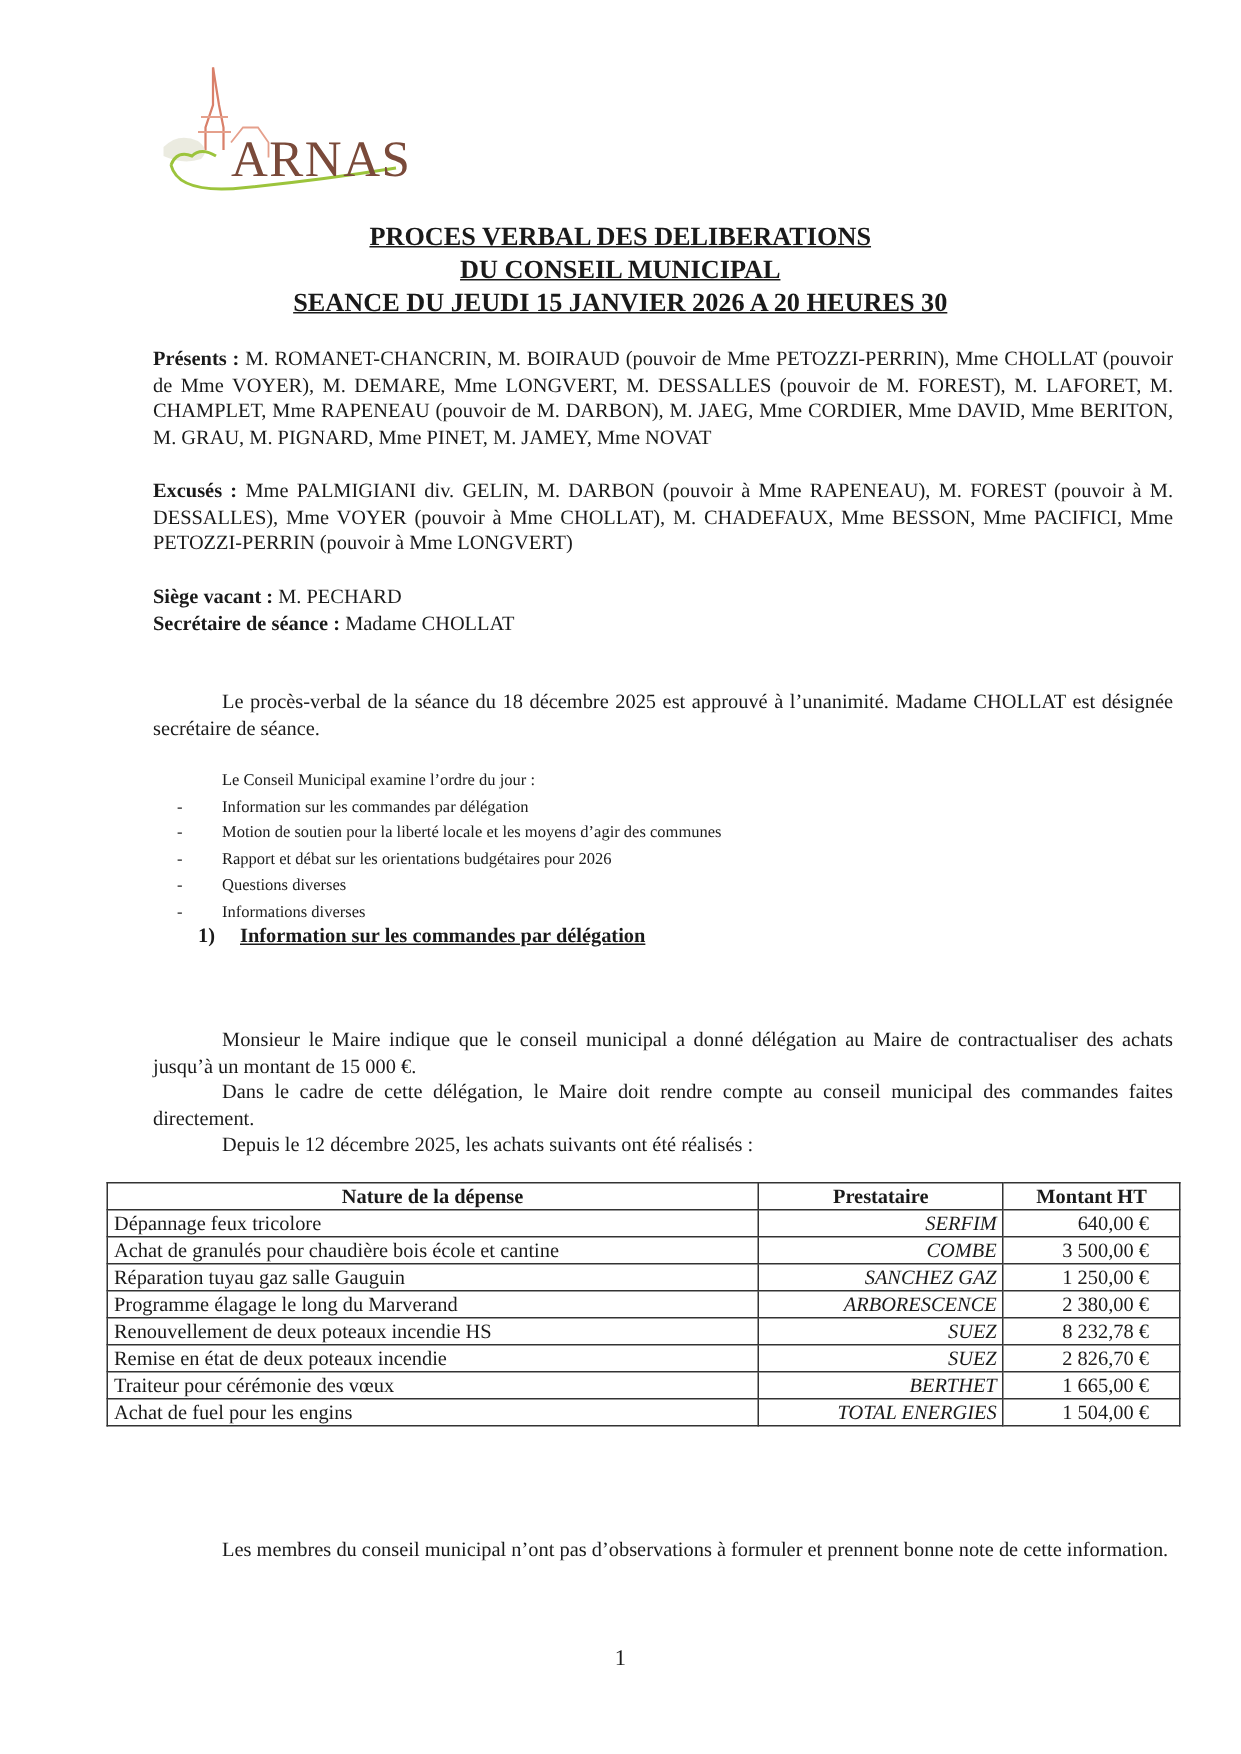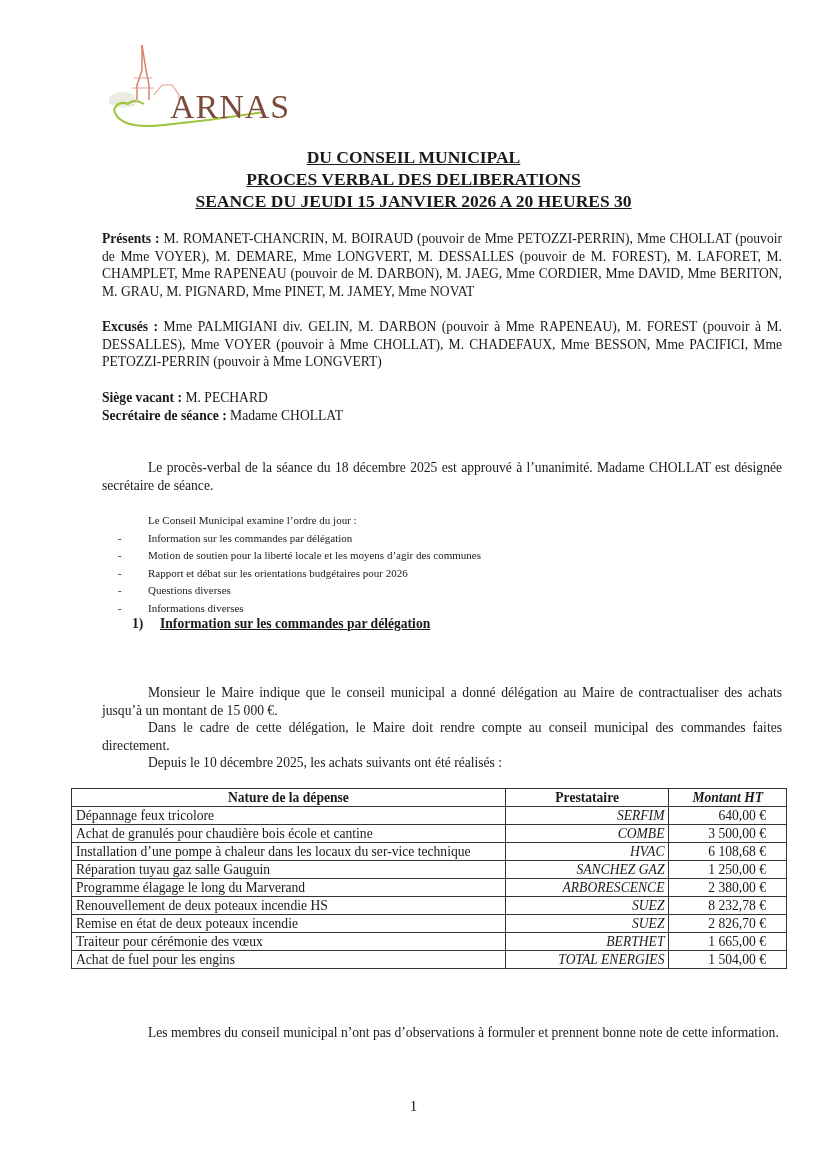--- a/index.html
+++ b/index.html
@@ -1,19 +1,19 @@
 <!DOCTYPE html>
 <html><head>
 <meta charset="utf-8">
 <style>
   html, body { margin:0; padding:0; background:#ffffff; }
   body { width:827px; height:1169px; position:relative; overflow:hidden;
          font-family:"Liberation Serif", "DejaVu Serif", serif; color:#1a1a1a; }
   .logo { position:absolute; left:104px; top:40px; width:170px; height:95px; }
-  .logo-text { position:absolute; left:66px; top:48px; font-family:"Liberation Serif", serif;
+  .logo-text { position:absolute; left:50px; top:48px; font-family:"Liberation Serif", serif;
                font-size:34px; letter-spacing:1px; color:#7a4a3a; }
   .title { position:absolute; left:0; width:827px; text-align:center; top:146px;
            font-weight:bold; font-size:17.5px; line-height:22px; }
   .title div span { text-decoration:underline; }
   .block { position:absolute; left:102px; width:680px; font-size:13.6px; line-height:17.6px; text-align:justify; }
   .b { font-weight:bold; }
   .indent { text-indent:46px; }
   .agenda { position:absolute; left:102px; top:512px; width:680px; font-size:11px; line-height:17.6px; }
   .agenda .intro { padding-left:46px; }
   .agenda ul { list-style:none; margin:0; padding:0; }
@@ -21,41 +21,41 @@
   .agenda li .dash { position:absolute; left:16px; top:0; }
   .section-title { position:absolute; left:132px; top:616px; font-size:13.6px; font-weight:bold; }
   .section-title .num { display:inline-block; width:28px; }
   .section-title .txt { text-decoration:underline; }
   table.expenses { position:absolute; left:71px; top:788px; width:716px; border-collapse:collapse;
                    font-size:13.6px; line-height:15px; }
   table.expenses th, table.expenses td { border:1px solid #333; padding:1px 4px; }
   table.expenses th { font-weight:bold; text-align:center; }
   table.expenses td.c2 { text-align:right;font-style:italic; }
   table.expenses td.c3 { text-align:right; padding-right:20px; }
-  .col1 { width:446px; } .col2 { width:158px; } .col3 { width:112px;font-style:italic; }
+  .col1 { width:446px; } .col2 { width:158px; } .col3 { width:112px; }
   .page-num { position:absolute; left:0; width:827px; text-align:center; top:1098px; font-size:15px; }
 </style>
 </head>
 <body>
 
 <div class="logo">
   <svg width="170" height="95" viewBox="0 0 170 95">
     <path d="M38 5 L38 30 L33 45 L33 60" stroke="#d9806a" stroke-width="1.5" fill="none"></path>
     <path d="M38 5 L42 30 L45 45 L45 60" stroke="#d9806a" stroke-width="1.5" fill="none"></path>
     <path d="M30 38 L48 38 M28 48 L50 48" stroke="#e5a08c" stroke-width="1.2" fill="none"></path>
     <path d="M50 55 L58 45 L68 45 L75 55 L75 65" stroke="#e5a08c" stroke-width="1.2" fill="none"></path>
     <path d="M5 58 Q15 48 28 54 Q36 60 30 66 Q18 70 5 64 Z" fill="#e6e6d8" opacity="0.8"></path>
     <path d="M10 70 Q14 60 24 64 Q30 58 40 64 M10 70 Q15 90 60 85 Q110 80 160 72" stroke="#9cc43c" stroke-width="2" fill="none"></path>
   </svg>
   <div class="logo-text">ARNAS</div>
 </div>
 
 <div class="title">
+  <div><span>PROCES VERBAL DES DELIBERATIONS</span></div>
   <div><span>DU CONSEIL MUNICIPAL</span></div>
-  <div><span>PROCES VERBAL DES DELIBERATIONS</span></div>
   <div><span>SEANCE DU JEUDI 15 JANVIER 2026 A 20 HEURES 30</span></div>
 </div>
 
 <div class="block" style="top:230px;">
   <span class="b">Présents :</span><span> M. ROMANET-CHANCRIN, M. BOIRAUD (pouvoir de Mme PETOZZI-PERRIN), Mme CHOLLAT (pouvoir de Mme VOYER), M. DEMARE, Mme LONGVERT, M. DESSALLES (pouvoir de M. FOREST), M. LAFORET, M. CHAMPLET, Mme RAPENEAU (pouvoir de M. DARBON), M. JAEG, Mme CORDIER, Mme DAVID, Mme BERITON, M. GRAU, M. PIGNARD, Mme PINET, M. JAMEY, Mme NOVAT</span>
 </div>
 
 <div class="block" style="top:318px;">
   <span class="b">Excusés :</span><span>  Mme PALMIGIANI div. GELIN, M. DARBON (pouvoir à Mme RAPENEAU), M. FOREST (pouvoir à M. DESSALLES), Mme VOYER (pouvoir à Mme CHOLLAT), M. CHADEFAUX, Mme BESSON, Mme PACIFICI, Mme PETOZZI-PERRIN (pouvoir à Mme LONGVERT)</span>
 </div>
@@ -77,45 +77,40 @@
     <li><span class="dash">-</span><span>Informations diverses</span></li>
   </ul>
 </div>
 
 <div class="section-title">
   <span class="num">1)</span><span class="txt">Information sur les commandes par délégation</span>
 </div>
 
 <div class="block indent" style="top:684px;">Monsieur le Maire indique que le conseil municipal a donné délégation au Maire de contractualiser des achats jusqu’à un montant de 15 000 €.</div>
 <div class="block indent" style="top:719px;">Dans le cadre de cette délégation, le Maire doit rendre compte au conseil municipal des commandes faites directement.</div>
-<div class="block indent" style="top:754px;">Depuis le 10 décembre 2025, les achats suivants ont été réalisés :</div>
+<div class="block indent" style="top:754px;">Depuis le 12 décembre 2025, les achats suivants ont été réalisés :</div>
 
 <table class="expenses">
   <thead>
     <tr>
       <th class="col1">Nature de la dépense</th>
       <th class="col2">Prestataire</th>
       <th class="col3">Montant HT</th>
     </tr>
   </thead>
   <tbody id="table-body">
       <tr>
         <td class="c1">Dépannage feux tricolore</td>
         <td class="c2">SERFIM</td>
         <td class="c3">640,00 €</td>
       </tr>
       <tr>
         <td class="c1">Achat de granulés pour chaudière bois école et cantine</td>
         <td class="c2">COMBE</td>
         <td class="c3">3 500,00 €</td>
-      </tr>
-      <tr>
-        <td class="c1">Installation d’une pompe à chaleur dans les locaux du ser-vice technique</td>
-        <td class="c2">HVAC</td>
-        <td class="c3">6 108,68 €</td>
       </tr>
       <tr>
         <td class="c1">Réparation tuyau gaz salle Gauguin</td>
         <td class="c2">SANCHEZ GAZ</td>
         <td class="c3">1 250,00 €</td>
       </tr>
       <tr>
         <td class="c1">Programme élagage le long du Marverand</td>
         <td class="c2">ARBORESCENCE</td>
         <td class="c3">2 380,00 €</td>

